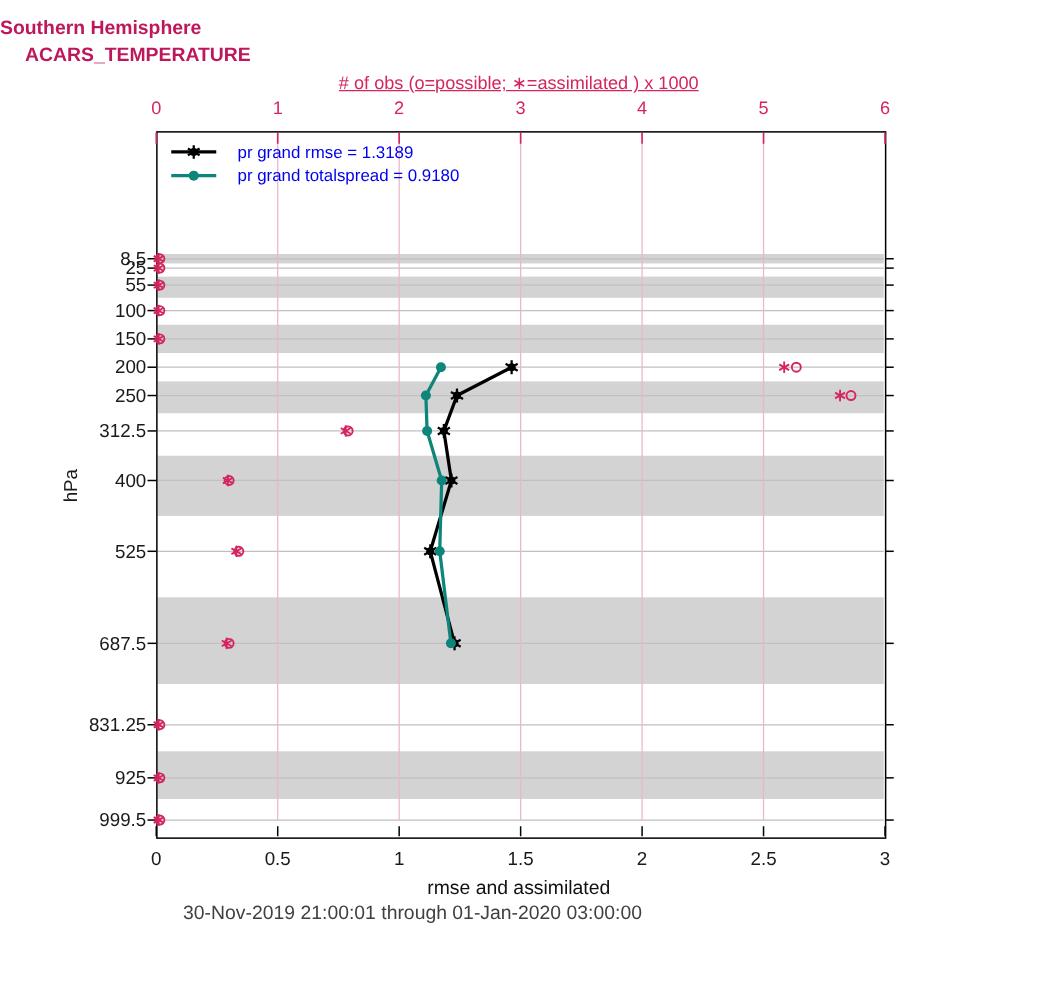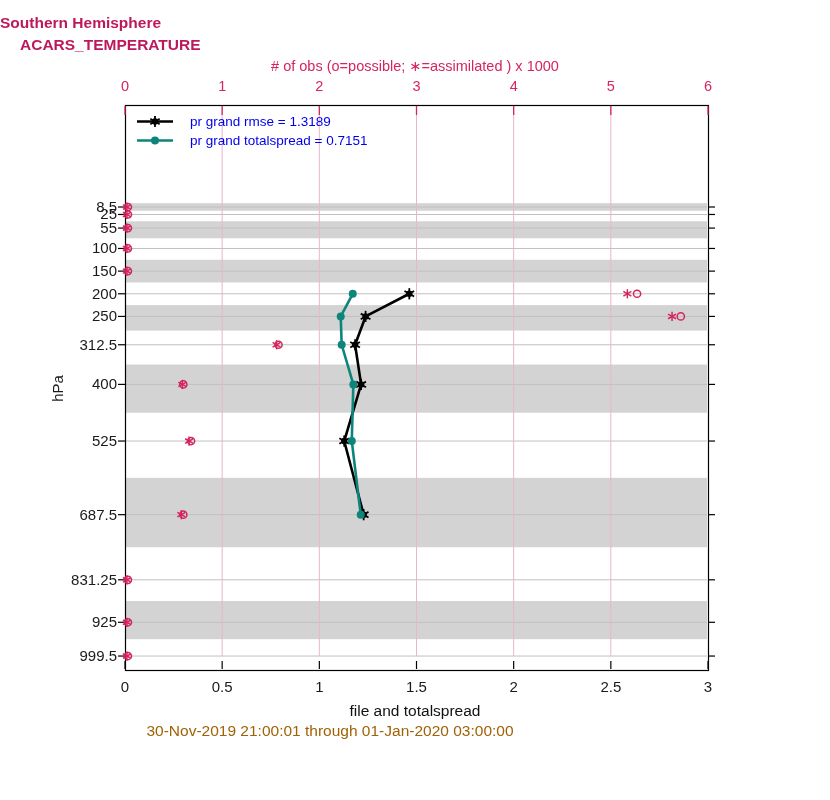--- a/index.html
+++ b/index.html
@@ -3,31 +3,31 @@
 <meta charset="utf-8">
 <style>
   html,body{margin:0;padding:0;background:#fff;}
   .figure{position:relative;width:830px;height:800px;background:#ffffff;
           font-family:"Liberation Sans",sans-serif;overflow:hidden;}
   .ttl{position:absolute;left:0;width:830px;text-align:left;color:#be185d;
        font-weight:bold;font-size:15.5px;line-height:1.3;}
   .ttl1{top:13px;}
   .ttl2{top:35px;padding-left:20px;}
   .obslabel{position:absolute;left:0;width:830px;top:58px;text-align:center;
-            font-size:14.5px;}
+            font-size:14.5px;text-decoration:underline;}
   .legend-row{position:absolute;display:flex;align-items:center;height:17px;}
   .legend-row.r1{left:136px;top:113px;}
   .legend-row.r2{left:136px;top:132px;}
   .legend-label{color:#0000ee;font-size:13.5px;white-space:nowrap;margin-left:16px;}
   .hpa{position:absolute;left:36px;top:380px;width:42px;text-align:center;
        transform:rotate(-90deg);font-size:15px;color:#1a1a1a;}
   .xlabel{position:absolute;left:0;width:830px;top:702px;text-align:center;
           font-size:15.5px;color:#111;}
   .daterange{position:absolute;left:0;width:660px;top:722px;text-align:center;
-             font-size:15.5px;color:#a16207;}
+             font-size:15.5px;color:#404040;}
   .footer{position:absolute;left:0;width:830px;top:772px;text-align:center;
           font-size:8px;color:#222;letter-spacing:0.1px;}
   svg.plot{position:absolute;left:0;top:0;}
   svg text{font-family:"Liberation Sans",sans-serif;}
 </style>
 </head>
 <body>
 
 <div class="figure">
 
@@ -252,19 +252,19 @@
         <line x1="14.323599999999999" y1="5.8" x2="23.6764" y2="11.2" stroke="#000000" stroke-width="1.8"></line>
         <line x1="23.6764" y1="5.8" x2="14.323599999999999" y2="11.2" stroke="#000000" stroke-width="1.8"></line>
       </svg>
     <span class="legend-label">pr grand rmse = 1.3189</span>
   </div>
   <div class="legend-row r2">
     <svg id="sw-sprd" width="38" height="17">
         <line x1="1" y1="8.5" x2="37" y2="8.5" stroke="#0d857b" stroke-width="2.6"></line>
         <circle cx="19" cy="8.5" r="4" fill="#0d857b"></circle>
       </svg>
-    <span class="legend-label">pr grand totalspread = 0.7151</span>
+    <span class="legend-label">pr grand totalspread = 0.9180</span>
   </div>
 
   <div class="hpa">hPa</div>
-  <div class="xlabel">file and totalspread</div>
+  <div class="xlabel">rmse and assimilated</div>
   <div class="daterange">30-Nov-2019 21:00:01 through 01-Jan-2020 03:00:00</div>
 </div>
 
 </body></html>

